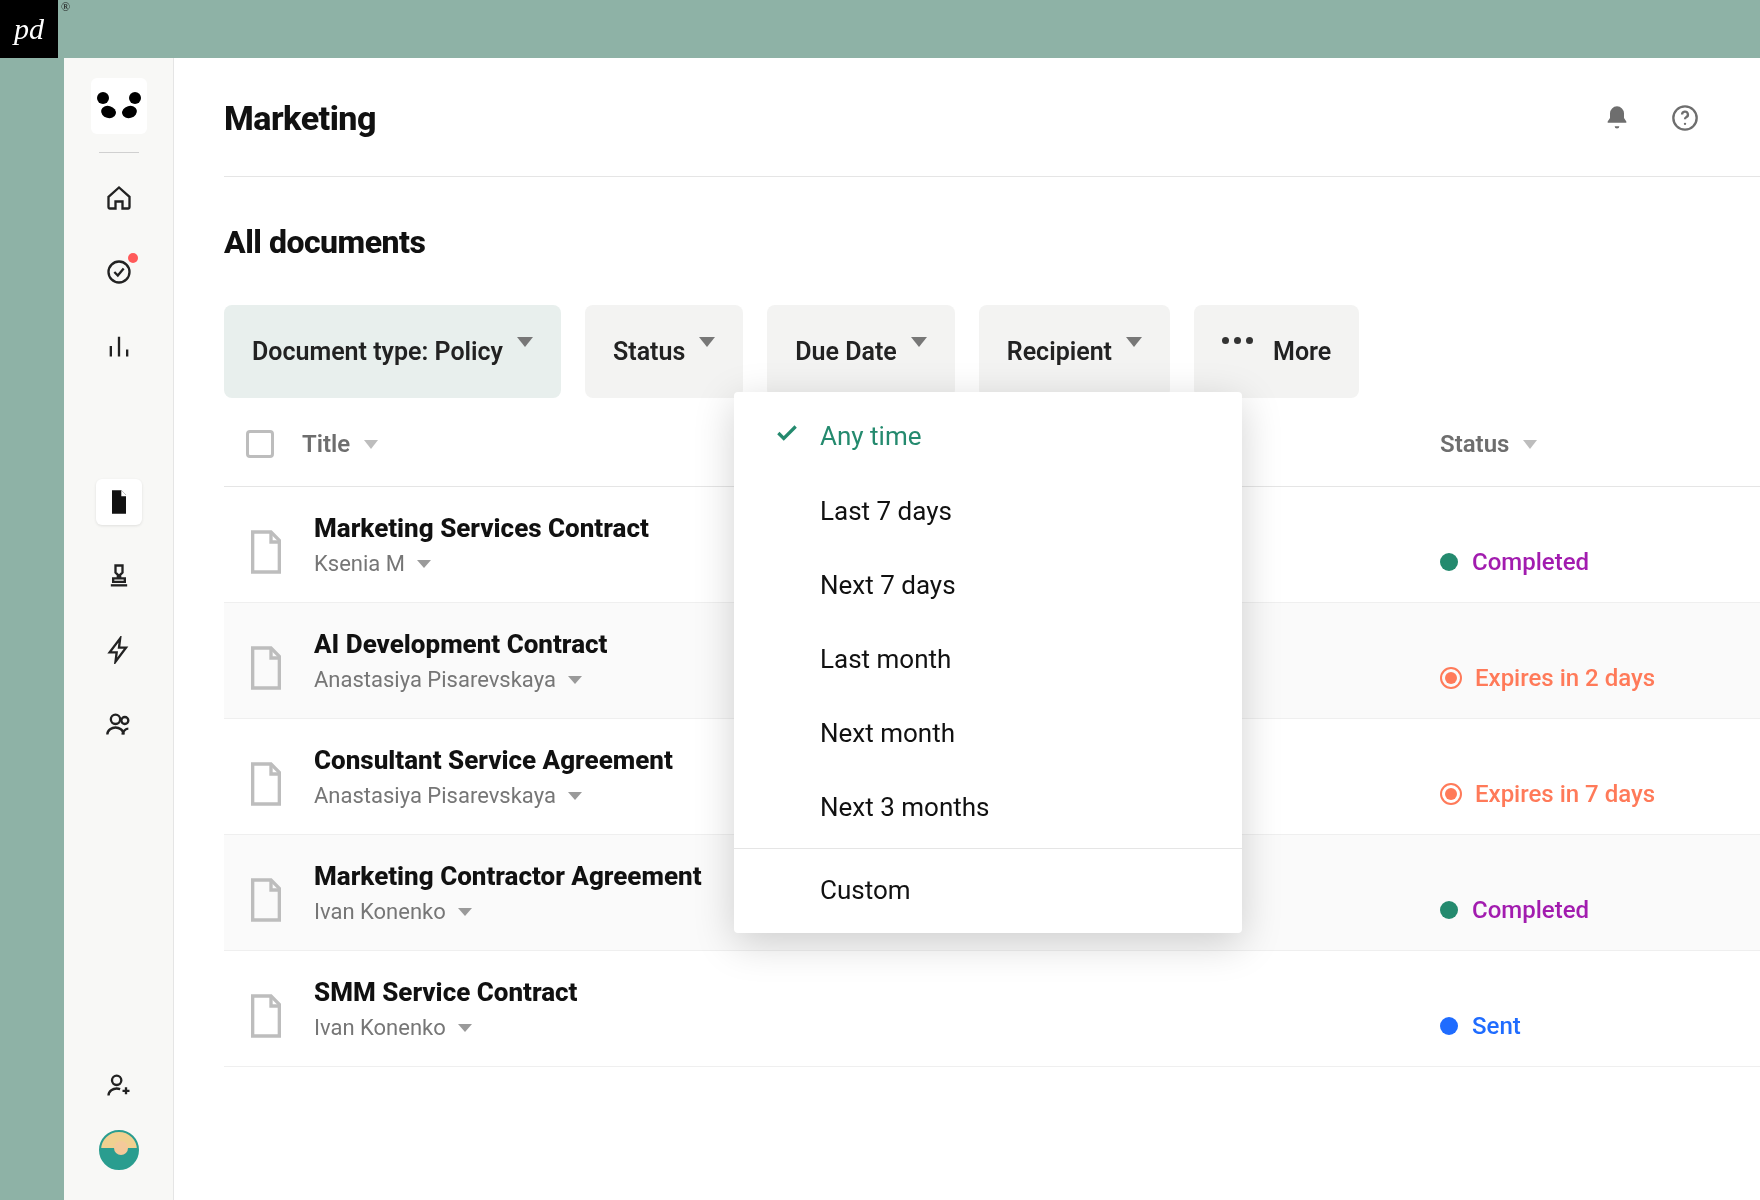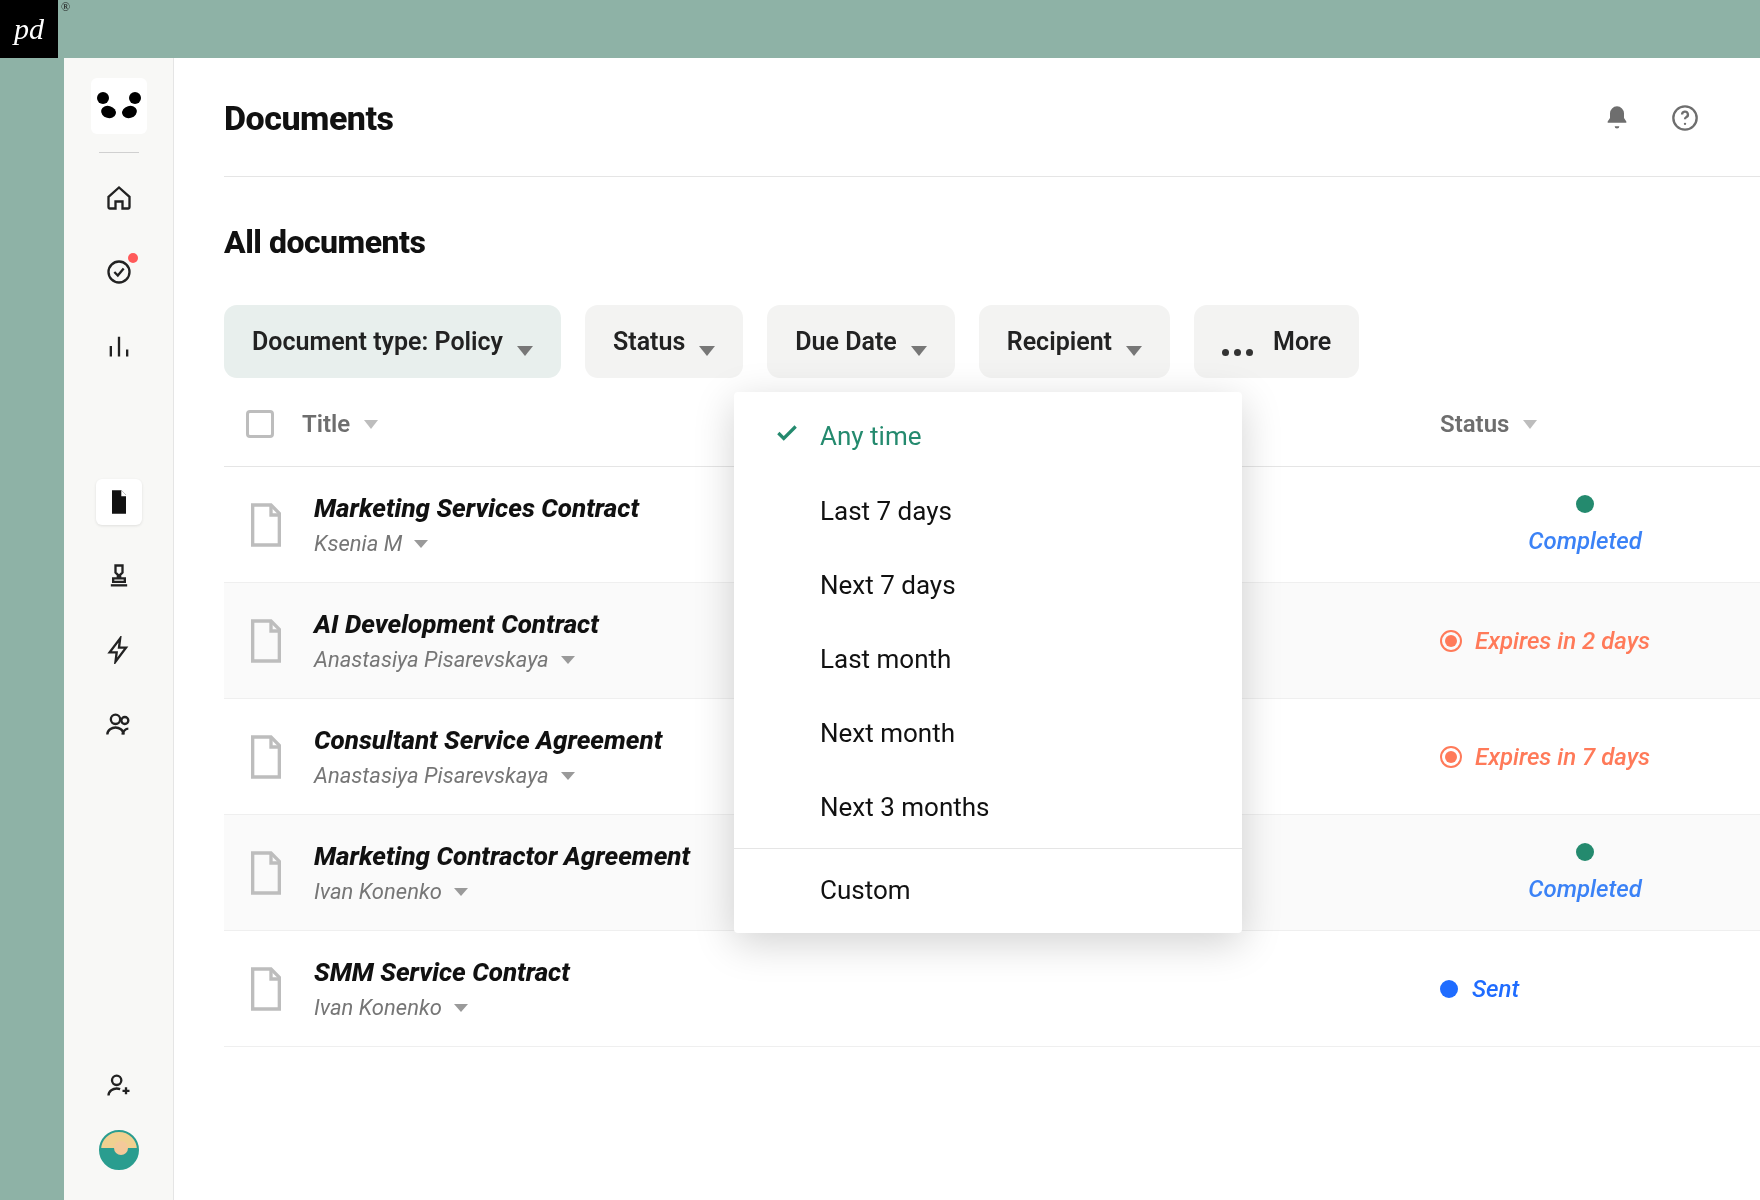--- a/index.html
+++ b/index.html
@@ -208,25 +208,25 @@
   }
 
   
   .filters {
     display: flex;
     gap: 24px;
     margin-top: 44px;
   }
   .filter-chip {
     display: flex;
-    align-items: flex-end;
+    align-items: flex-start;
     gap: 14px;
-    padding: 22px 28px;
+    padding: 32px 28px;
     background: #f3f3f2;
-    border-radius: 13px;
+    border-radius: 8px;
     font-size: 25px;
     font-weight: 600;
     cursor: pointer;
     color: #222;
   }
   .filter-chip.active {
     background: #e8efed;
   }
   .filter-chip .caret {
     width: 0; height: 0;
@@ -276,24 +276,23 @@
   }
   .sort-caret {
     width: 0; height: 0;
     border-left: 7px solid transparent;
     border-right: 7px solid transparent;
     border-top: 9px solid #bdbdbd;
   }
 
   .row {
     display: flex;
-    align-items: center;
+    align-items: flex-end;
     padding: 26px 0 26px 22px;
     border-bottom: 1px solid #efefef;
-    font-style: italic;
   }
   .row.alt { background: #fafafa; }
   .doc-icon {
     width: 40px; height: 48px;
     margin-right: 28px;
     position: relative;
     flex-shrink:0;
   }
   .doc-icon svg{width:40px;height:48px;}
   .row-main { flex: 1; min-width:0; }
@@ -335,21 +334,21 @@
     border-radius: 50%;
     border: 2.5px solid #ff7a59;
     display:flex;align-items:center;justify-content:center;
     flex-shrink:0;
   }
   .status-ring::after{
     content:"";
     width:12px;height:12px;border-radius:50%;
     background:#ff7a59;
   }
-  .completed { color: #3b82f6; flex-direction: column; }
+  .completed { color: #a21caf; }
   .completed .status-dot { background: #248a6e; }
   .expires { color: #ff7a59; gap: 13px; }
   .sent { color: #1f6cff; }
   .sent .status-dot { background: #1f6cff; }
 
   
   .popover {
     position: absolute;
     top: 392px;
     left: 734px;
@@ -454,21 +453,21 @@
             <path d="M3 21c0-4 4-6 7-6 1 0 2 .2 3 .5"></path>
             <path d="M18 14v6M15 17h6"></path>
           </svg>
       </div>
       <div class="avatar"></div>
     </div>
   </aside>
 
   <main class="main">
     <div class="page-header">
-      <h1>Documents</h1>
+      <h1>Marketing</h1>
       <div class="header-actions">
         <div class="header-icon">
           <svg viewBox="0 0 24 24" fill="#6e6e6e">
               <path d="M12 2a6 6 0 0 0-6 6v4l-2 3v1h16v-1l-2-3V8a6 6 0 0 0-6-6zm-2 17a2 2 0 0 0 4 0z"></path>
             </svg>
         </div>
         <div class="header-icon">
           <svg viewBox="0 0 24 24" fill="none" stroke="#6e6e6e" stroke-width="2">
               <circle cx="12" cy="12" r="10"></circle>
               <path d="M9.5 9a2.5 2.5 0 1 1 3.5 2.3c-.8.4-1 1-1 1.7"></path>

